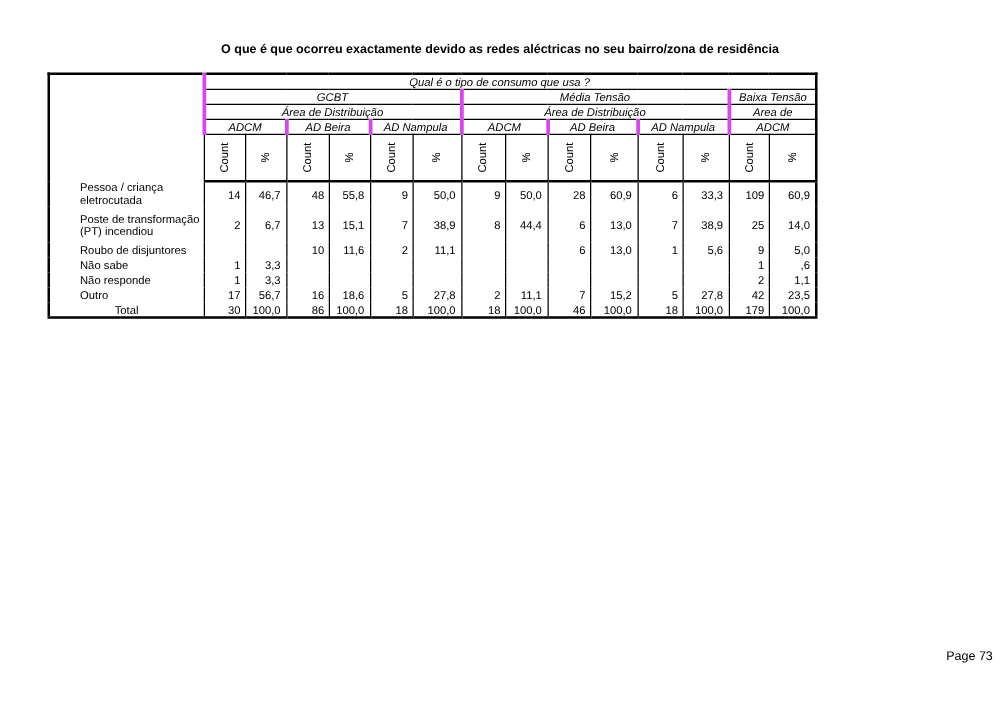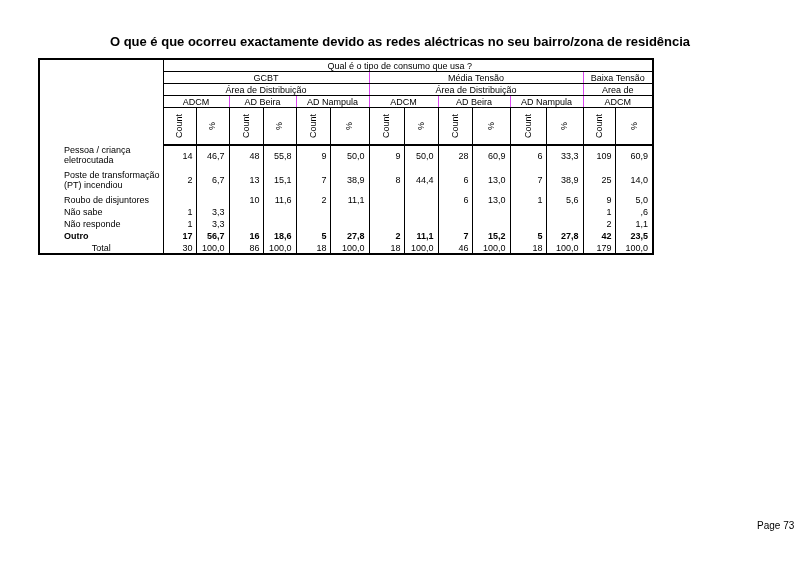--- a/index.html
+++ b/index.html
@@ -1,23 +1,23 @@
 <!DOCTYPE html>
 <html><head>
 <meta charset="utf-8">
 <style>
   html, body { margin: 0; padding: 0; background: #ffffff; }
   body { width: 800px; height: 565px; position: relative; overflow: hidden;
          font-family: "Liberation Sans", sans-serif; color: #000; }
   .title { position: absolute; left: 0; width: 800px; top: 34px; text-align: center;
-           font-size: 13px; font-weight: bold; }
+           font-size: 10px; font-weight: bold; }
   table.xt { position: absolute; left: 38px; top: 58px; border-collapse: collapse;
              font-size: 9px; table-layout: fixed; border: 2px solid #000; }
   table.xt td { padding: 0 2px; line-height: 10px; vertical-align: middle; overflow: hidden; white-space: nowrap; }
-  .hdr { text-align: center; border-bottom: 1px solid #000; border-left: 1px solid #d946ef; height: 11px; }
+  .hdr { text-align: center; border-bottom: 1px solid #000; border-left: 3px solid #d946ef; height: 11px; font-style: italic; }
   .hdr.right { text-align: right; }
   .stubhead { border-right: 1px solid #000; }
   .rot { height: 36px; border-left: 1px solid #000; border-bottom: 2px solid #000; text-align: center; }
   .rot span { display: inline-block; transform: rotate(-90deg); font-size: 9px; }
   .lbl { padding-left: 24px !important; white-space: normal !important; border-right: 1px solid #000; }
   .tot { padding-left: 2px !important; border-right: 1px solid #000; text-align: center; }
   .num { text-align: right; border-left: 1px solid #000; padding-right: 3px !important; }
   .num.pct { padding-right: 4px !important; text-align: right; }
   tr.total td { border-bottom: 2px solid #000; }
   .footer { position: absolute; left: 757px; top: 520px; font-size: 10px; }
@@ -165,21 +165,21 @@
         <td class="num pct"></td>
         <td class="num"></td>
         <td class="num pct"></td>
         <td class="num"></td>
         <td class="num pct"></td>
         <td class="num"></td>
         <td class="num pct"></td>
         <td class="num">2</td>
         <td class="num pct">1,1</td>
       </tr>
-      <tr style="height: 12px; font-weight: bold;">
+      <tr style="height: 12px;">
         <td class="lbl">Outro</td>
         <td class="num">17</td>
         <td class="num pct">56,7</td>
         <td class="num">16</td>
         <td class="num pct">18,6</td>
         <td class="num">5</td>
         <td class="num pct">27,8</td>
         <td class="num">2</td>
         <td class="num pct">11,1</td>
         <td class="num">7</td>

